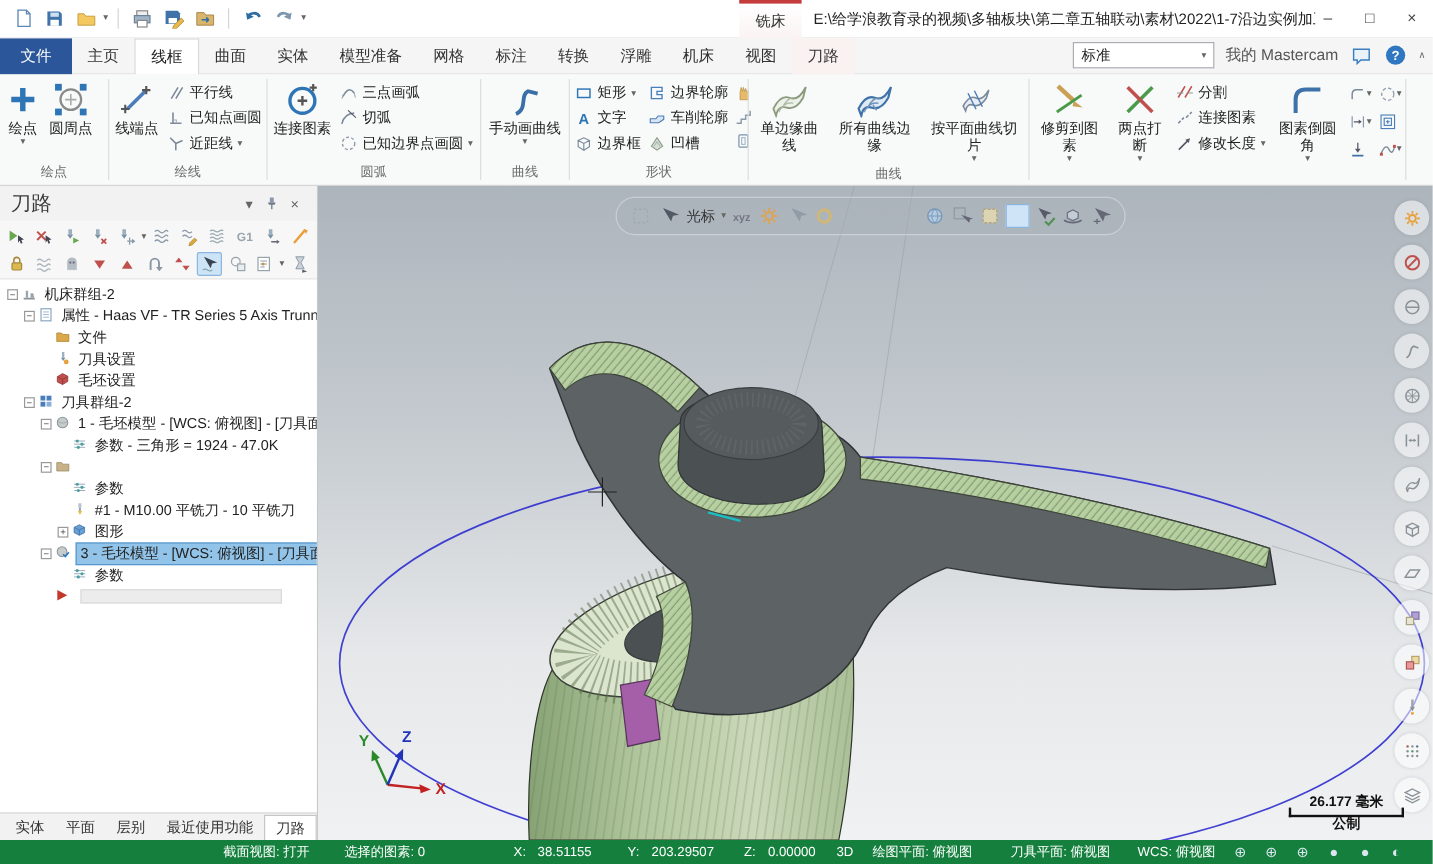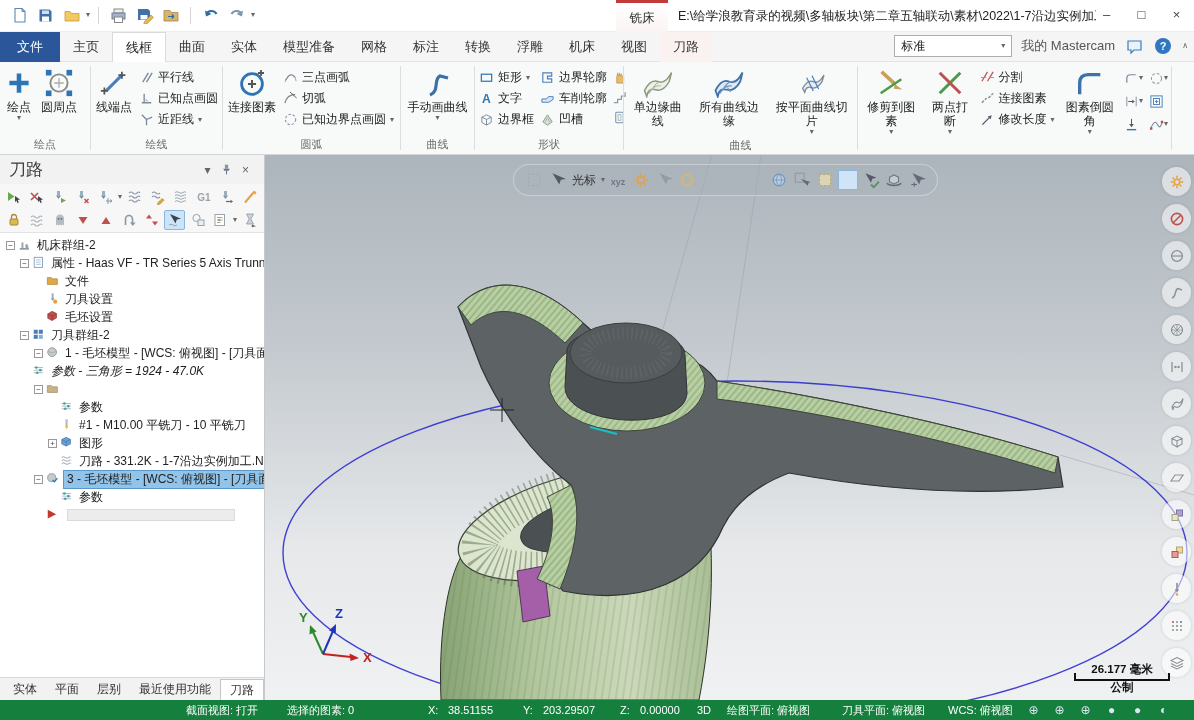--- a/index.html
+++ b/index.html
@@ -754,21 +754,21 @@
         <div class="trow" style="padding-left: 34px;">
           <span class="exp">−</span>
           <span class="tico">
             <svg width="14" height="14" viewBox="0 0 16 16">
               <circle cx="7" cy="7" r="5" fill="#c8ccc8" stroke="#8a96a0"></circle>
               <path d="M2.4 6c3 2 6.2 2 9.2 0" fill="none" stroke="#98a4a8" stroke-width=".8"></path>
             </svg>
           </span>
           <span class="tlabel">1 - 毛坯模型 - [WCS: 俯视图] - [刀具面</span>
         </div>
-        <div class="trow" style="padding-left: 20px; font-style: italic;">
+        <div class="trow" style="padding-left: 48px;">
           <span class="expspace"></span>
           <span class="tico">
             <svg width="14" height="14" viewBox="0 0 16 16">
               <path d="M2 4h10.5M2 7h10.5M2 10h10.5" stroke="#98a8b8" stroke-width=".9"></path>
               <circle cx="5" cy="4" r="1.5" fill="#4aa0a0"></circle>
               <circle cx="9.5" cy="7" r="1.5" fill="#4aa0a0"></circle>
               <circle cx="6" cy="10" r="1.5" fill="#4aa0a0"></circle>
             </svg>
           </span>
           <span class="tlabel">参数 - 三角形 =  1924 - 47.0K</span>
@@ -806,29 +806,20 @@
         </div>
         <div class="trow" style="padding-left: 48px;">
           <span class="exp">+</span>
           <span class="tico">
             <svg width="14" height="14" viewBox="0 0 16 16">
               <path d="M7 1.5l5 2.5v5L7 11.5 2 9V4z" fill="#6aa0d8" stroke="#3a6a9a" stroke-width=".7"></path>
               <path d="M2 4l5 2.5L12 4M7 6.5v5" fill="none" stroke="#3a6a9a" stroke-width=".7"></path>
             </svg>
           </span>
           <span class="tlabel">图形</span>
-        </div>
-        <div class="trow" style="padding-left: 48px;">
-          <span class="expspace"></span>
-          <span class="tico">
-            <svg width="14" height="14" viewBox="0 0 16 16">
-              <path d="M2 4q2-1.8 4 0t4 0 2.5 0M2 7.5q2-1.8 4 0t4 0 2.5 0M2 11q2-1.8 4 0t4 0 2.5 0" fill="none" stroke="#8898a8" stroke-width="1"></path>
-            </svg>
-          </span>
-          <span class="tlabel">刀路 - 331.2K - 1-7沿边实例加工.N</span>
         </div>
         <div class="trow sel" style="padding-left: 34px;">
           <span class="exp">−</span>
           <span class="tico">
             <svg width="14" height="14" viewBox="0 0 16 16">
               <circle cx="6.5" cy="6.5" r="4.6" fill="#c8ccc8" stroke="#8a96a0"></circle>
               <path d="M7.5 9l2.2 2.2L13 7" fill="none" stroke="#2a7ac0" stroke-width="1.5"></path>
             </svg>
           </span>
           <span class="tlabel">3 - 毛坯模型 - [WCS: 俯视图] - [刀具面</span>

